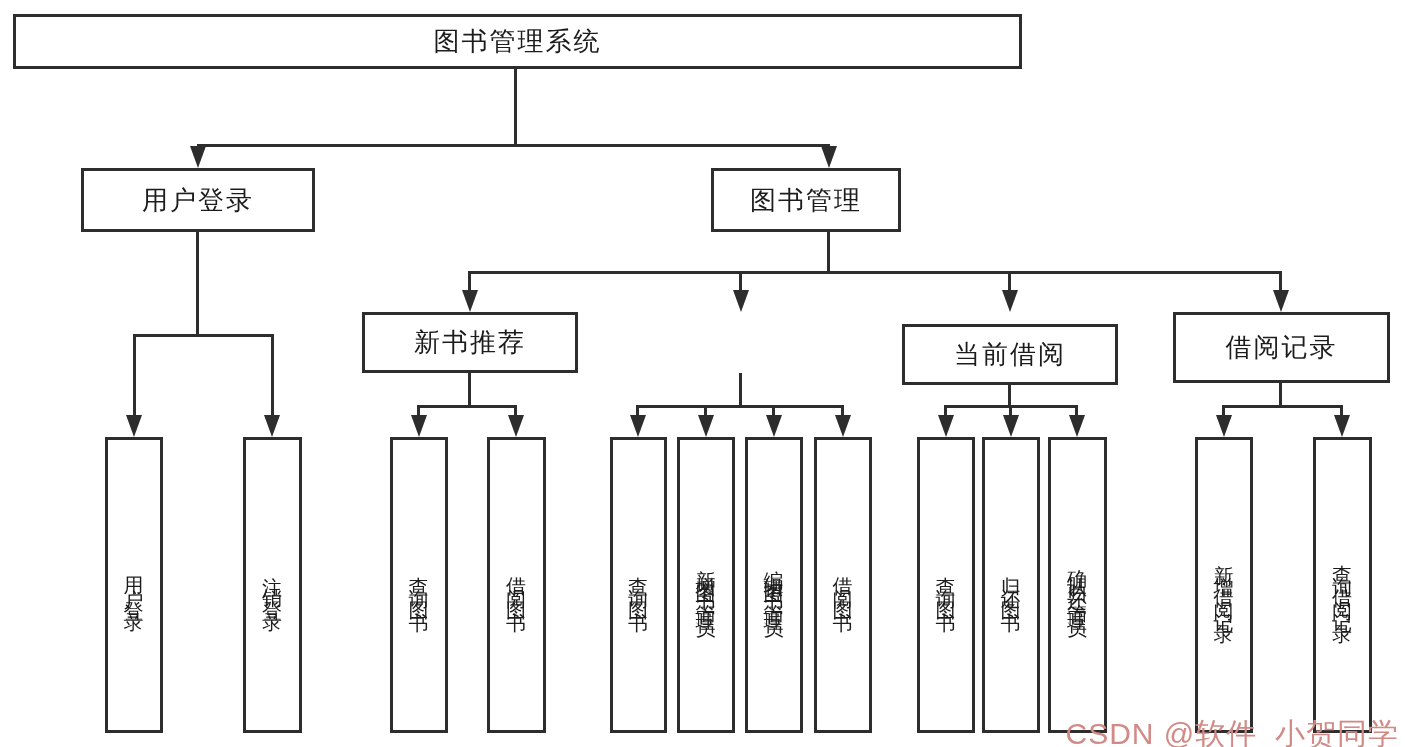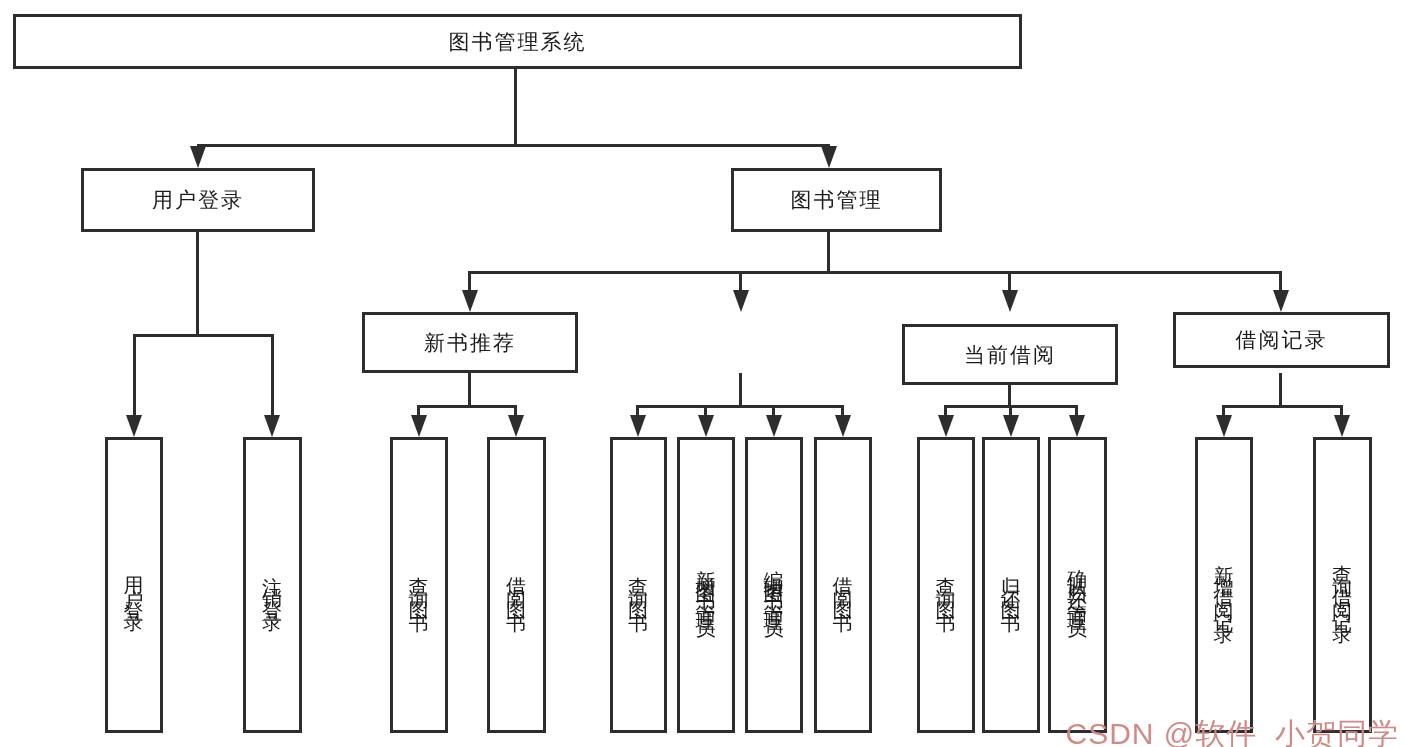--- a/index.html
+++ b/index.html
@@ -26,21 +26,21 @@
     border-top:22px solid var(--line);
   }
   .node{
     position:absolute;
     box-sizing:border-box;
     border:3px solid var(--line);
     background:#fff;
     display:flex;
     align-items:center;
     justify-content:center;
-    font-size:21px;
+    font-size:26px;
     color:var(--text);
     letter-spacing:2px;
   }
   .leaf{font-size:20px;}
   .leaf .vtext{
     writing-mode:vertical-rl;
     text-orientation:mixed;
     letter-spacing:12px;
     line-height:1;
   }
@@ -118,31 +118,31 @@
   <div class="arrow" style="left:1216px;top:415px"></div>
   <div class="arrow" style="left:1334px;top:415px"></div>
 
   <div class="node" style="left:13px;top:14px;width:1009px;height:55px">
     <span>图书管理系统</span>
   </div>
 
   <div class="node" style="left:81px;top:168px;width:234px;height:64px">
     <span>用户登录</span>
   </div>
-  <div class="node" style="left:731px;top:168px;width:211px;height:64px">
+  <div class="node" style="left:711px;top:168px;width:190px;height:64px">
     <span>图书管理</span>
   </div>
 
   <div class="node" style="left:362px;top:312px;width:216px;height:61px">
     <span>新书推荐</span>
   </div>
   <div class="node" style="left:902px;top:324px;width:216px;height:61px">
     <span>当前借阅</span>
   </div>
-  <div class="node" style="left:1173px;top:312px;width:217px;height:56px">
+  <div class="node" style="left:1173px;top:312px;width:217px;height:71px">
     <span>借阅记录</span>
   </div>
 
   <div class="node leaf" style="left:105px;top:437px;width:58px;height:296px">
     <span class="vtext">用户登录</span>
   </div>
   <div class="node leaf" style="left:243px;top:437px;width:59px;height:296px">
     <span class="vtext">注销登录</span>
   </div>
 

